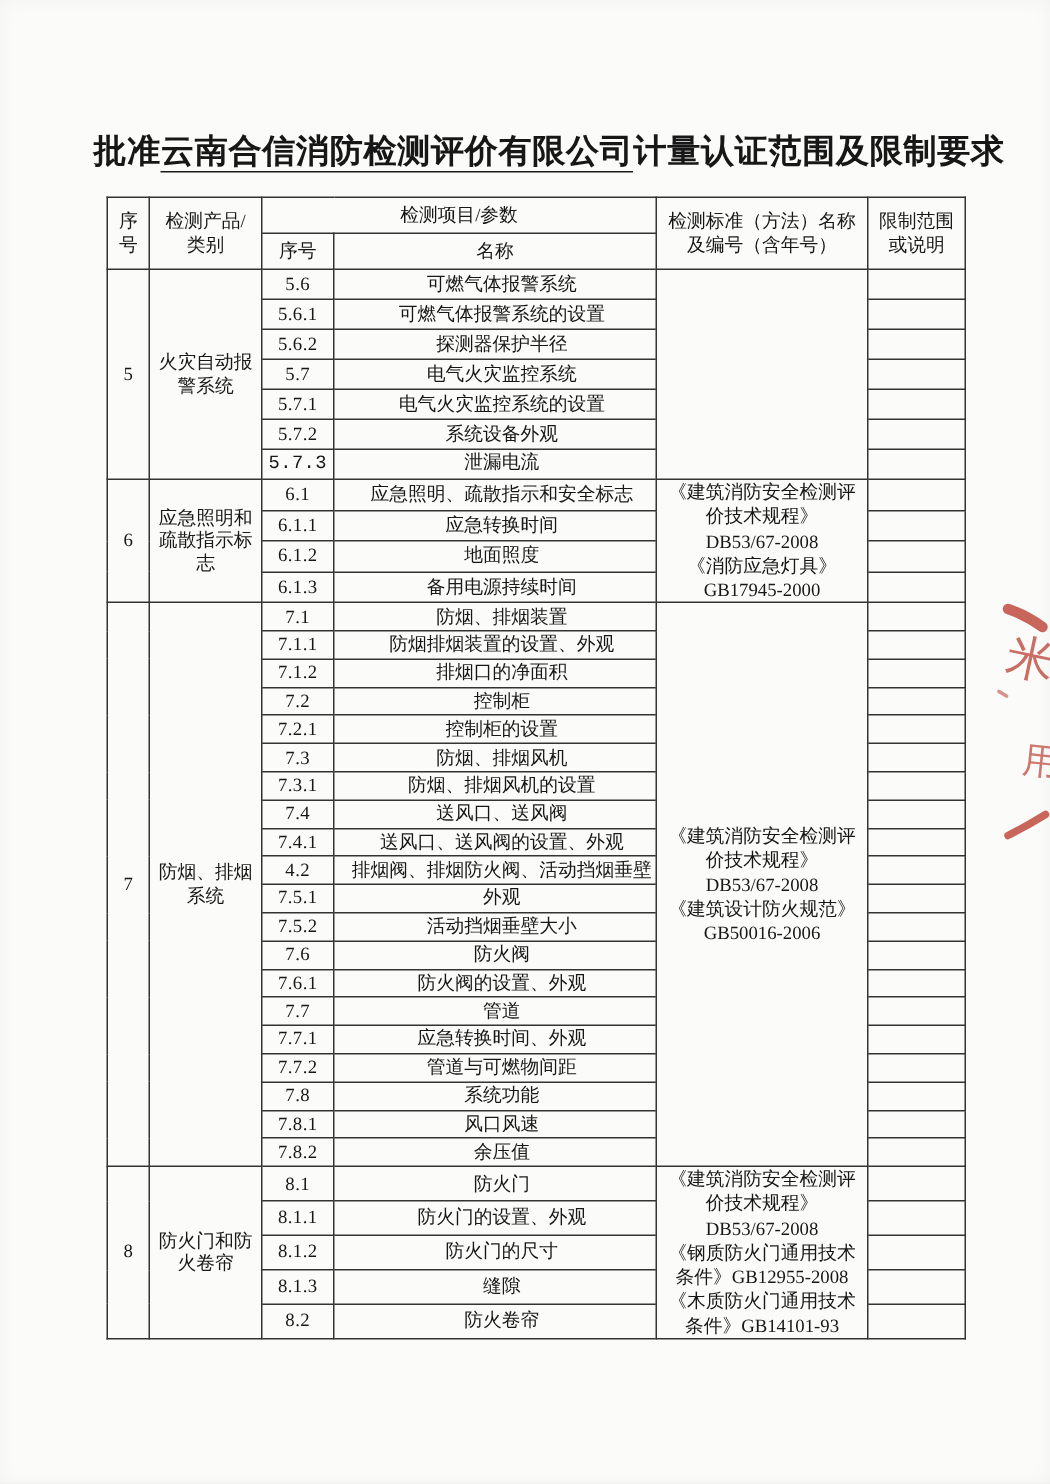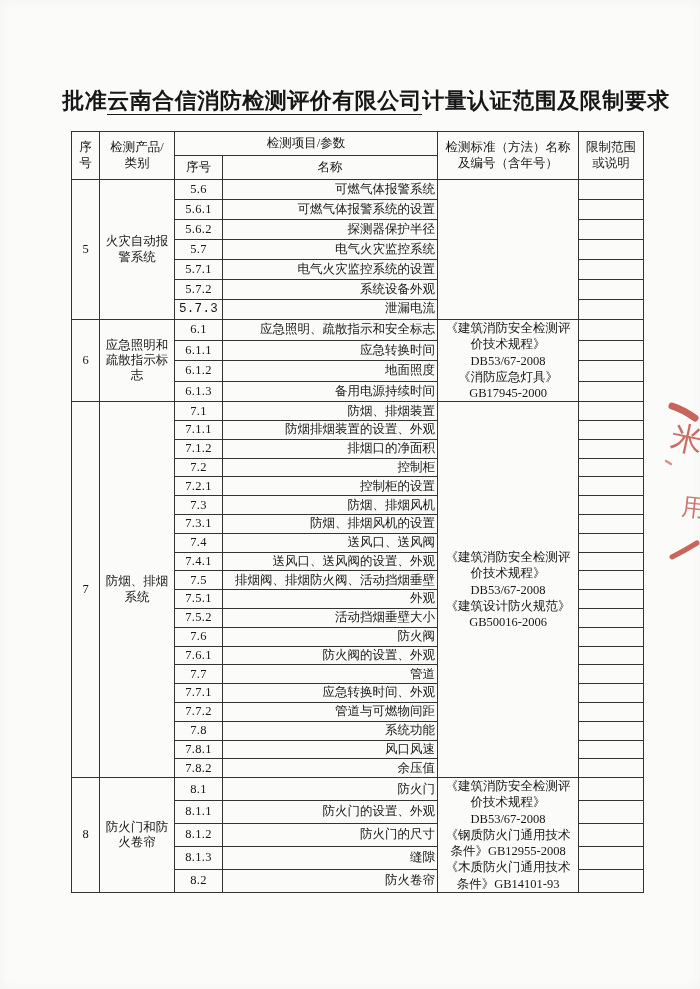--- a/index.html
+++ b/index.html
@@ -33,21 +33,21 @@
     font-weight:normal;
     font-size:12.5px;
     line-height:1.22;
     text-align:center;
     vertical-align:middle;
     padding:0 2px;
     white-space:pre-line;
     overflow:hidden;
   }
   .scope thead th{height:23px;}
-  .scope .c-name{text-align:right;padding-left:11px;}
+  .scope .c-name{text-align:center;padding-left:11px;}
   .scope .c-std{font-size:12.5px;line-height:1.3;}
   .scope .c-code{letter-spacing:0.3px;}
   
   .stamp{position:absolute;right:0;top:385px;width:58px;height:190px;pointer-events:none;}
 </style>
 </head>
 <body>
 
 <div class="page">
 
@@ -196,21 +196,21 @@
           <td class="c-code">7.4</td>
           <td class="c-name">送风口、送风阀</td>
           <td class="c-limit"></td>
         </tr>
         <tr style="height: 18.8px;">
           <td class="c-code">7.4.1</td>
           <td class="c-name">送风口、送风阀的设置、外观</td>
           <td class="c-limit"></td>
         </tr>
         <tr style="height: 18.8px;">
-          <td class="c-code">7.5</td>
+          <td class="c-code">4.2</td>
           <td class="c-name">排烟阀、排烟防火阀、活动挡烟垂壁</td>
           <td class="c-limit"></td>
         </tr>
         <tr style="height: 18.8px;">
           <td class="c-code">7.5.1</td>
           <td class="c-name">外观</td>
           <td class="c-limit"></td>
         </tr>
         <tr style="height: 18.8px;">
           <td class="c-code">7.5.2</td>

